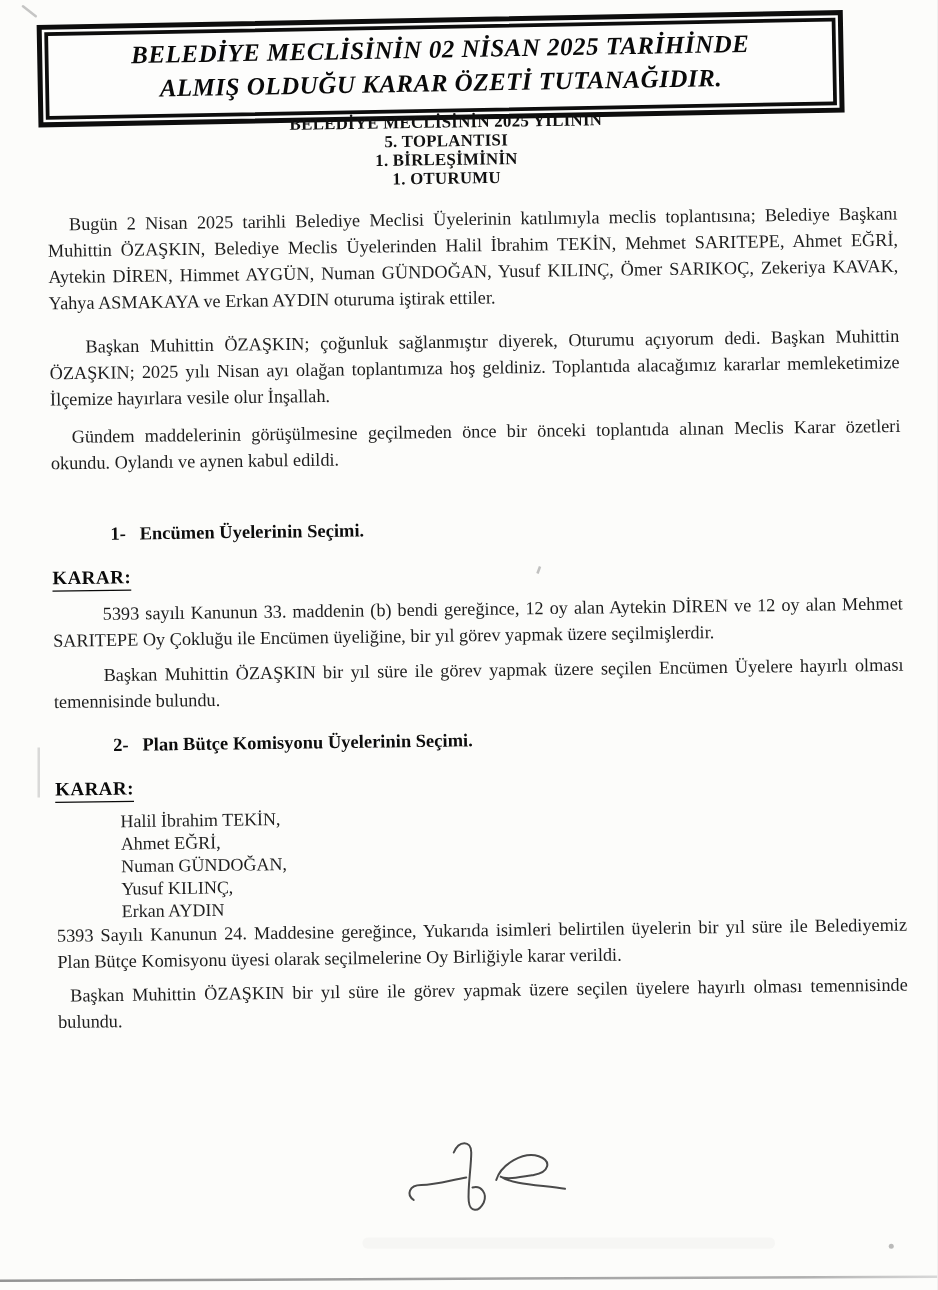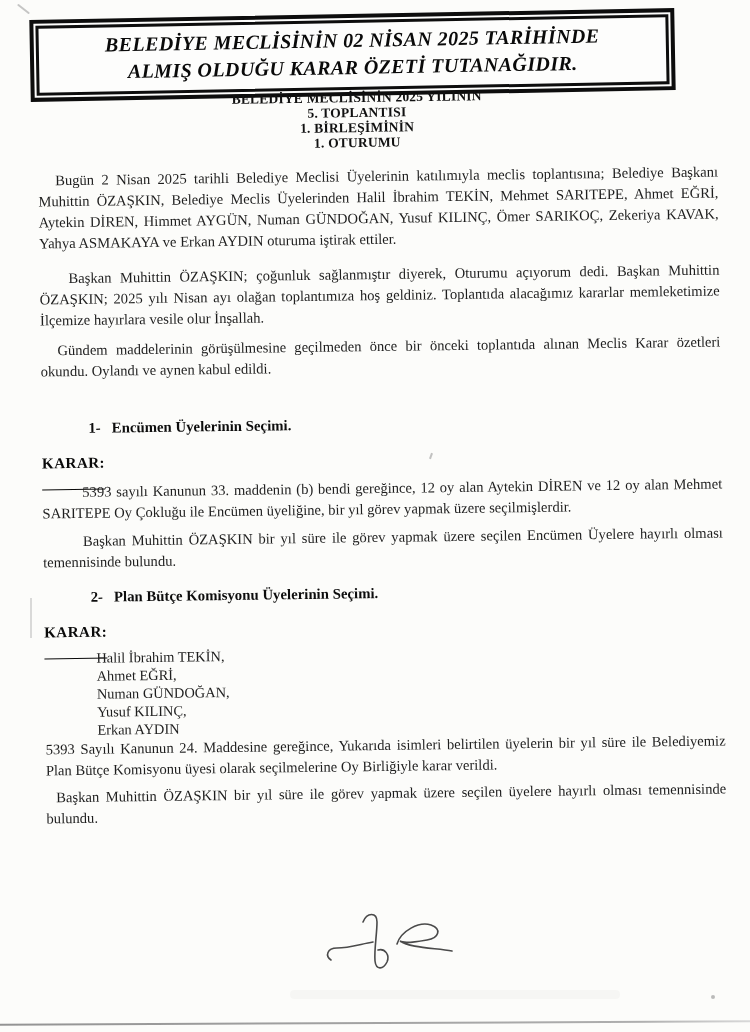--- a/index.html
+++ b/index.html
@@ -57,21 +57,21 @@
     margin-left:47px;color:#0d0d0d;
   }
   .item-heading .num{margin-right:11px;}
   .h1{margin-top:36px;}
   .h2{margin-top:14px;}
   .karar{
     margin-top:13px;
     font-weight:bold;font-size:15.2px;line-height:21px;
     letter-spacing:.4px;color:#0a0a0a;
   }
-  .karar span{border-bottom:1.6px solid #0a0a0a;padding-bottom:18px;}
+  .karar span{border-bottom:1.6px solid #0a0a0a;padding-bottom:1px;}
   .p-decision1{margin-top:9px !important;text-indent:40px;}
   .p-wish1{margin-top:7px !important;text-indent:40px;}
   .members{margin-top:7px;margin-left:52px;}
   .member-line{font-size:14.4px;line-height:18px;}
   .p-decision2{margin-top:0 !important;text-indent:0;}
   .p-wish2{margin-top:6px !important;text-indent:10px;word-spacing:2.5px;}
   
   .signature{
     position:absolute;left:315px;top:898px;width:170px;height:95px;
   }

